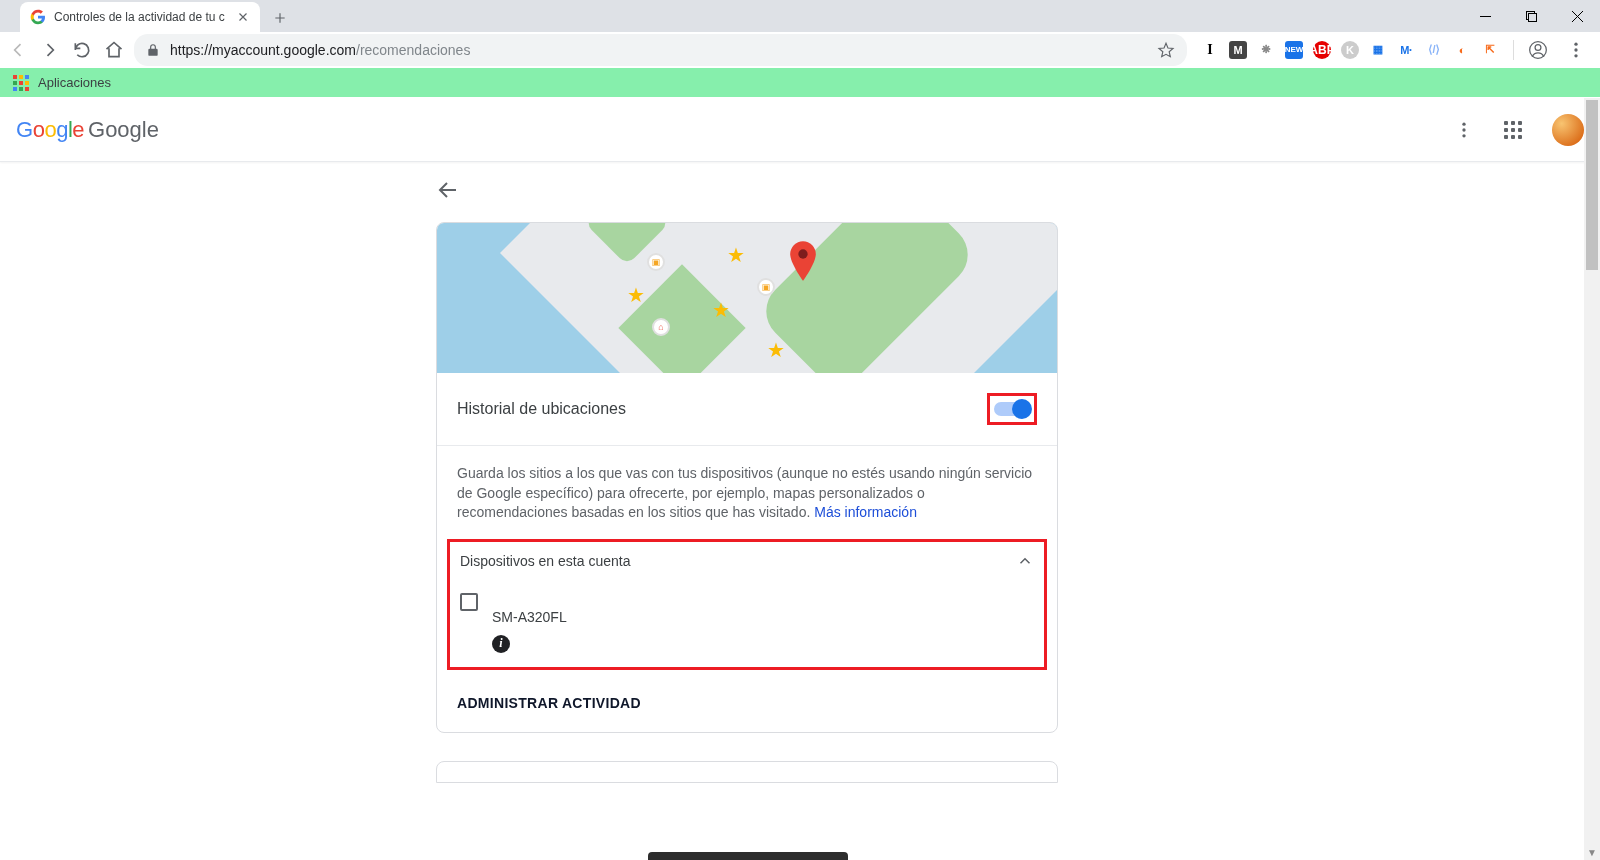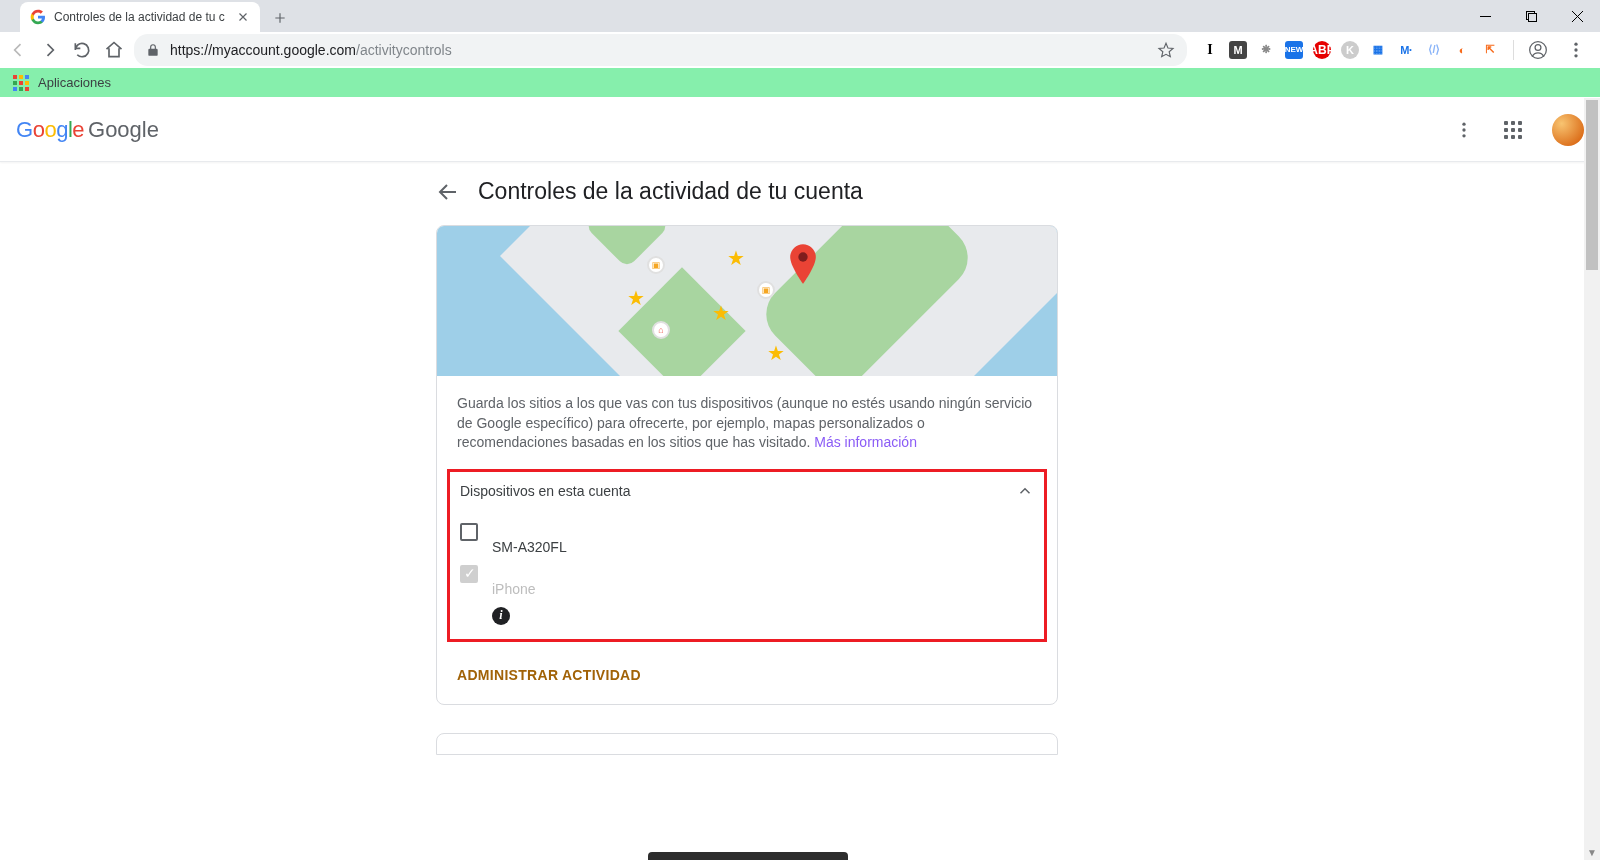--- a/index.html
+++ b/index.html
@@ -59,36 +59,36 @@
 .hero-pin { position:absolute; top:18px; left:352px; }
 .hero-dot { position:absolute; width:18px; height:18px; border:2px solid #e0e0e0; border-radius:50%; background:#fff; display:flex; align-items:center; justify-content:center; font-size:9px; }
 
 .card-row1 { display:flex; align-items:center; padding: 20px 20px; border-bottom:1px solid #e8eaed; }
 .card-row1 .label { font-size:16px; color:#3c4043; }
 .toggle-box { margin-left:auto; border:3px solid #ed1c24; padding:6px 4px; }
 .toggle { width:36px; height:14px; background:#aecbfa; border-radius:8px; position:relative; }
 .toggle .knob { position:absolute; right:-2px; top:-3px; width:20px; height:20px; background:#1a73e8; border-radius:50%; }
 
 .card-desc { padding: 18px 20px 6px 20px; font-size:14px; line-height:1.4; color:#5f6368; }
-.card-desc a { color:#8b5cf6; text-decoration:none; }
+.card-desc a { color:#1d4ed8; text-decoration:none; }
 
 .devices-box { margin: 10px 10px 10px 10px; border:3px solid #ed1c24; padding: 10px 10px 14px 10px; }
 .dev-header { display:flex; align-items:center; font-size:14px; color:#3c4043; margin-bottom:23px; }
 .dev-header .chev { margin-left:auto; color:#5f6368; }
 .dev-row { display:flex; align-items:flex-start; margin-bottom:10px; }
 .chk { width:18px; height:18px; border:2px solid #5f6368; border-radius:2px; margin-right:14px; flex-shrink:0; }
 .chk.checked { background:#cfcfcf; border-color:#cfcfcf; position:relative; }
 .chk.checked::after { content:"✓"; position:absolute; color:#fff; font-size:14px; left:2px; top:-2px; }
 .dev-name { font-size:14px; color:#3c4043;margin-top:16px; }
 .dev-name.disabled { color:#bdbdbd; }
 .dev-info { display:flex; align-items:flex-start; margin-top:8px; padding-left:32px; font-size:14px; color:#3c4043; line-height:1.4; }
 .dev-info .info-icon { width:18px; height:18px; background:#202124; color:#fff; border-radius:50%; display:flex; align-items:center; justify-content:center; font-size:12px; font-weight:bold; margin-right:12px; flex-shrink:0; font-family: Georgia, serif; font-style: italic; }
 
 .manage-link { padding: 14px 20px 20px 20px; }
-.manage-link span { color:#a16207; font-size:14px; font-weight:600; letter-spacing:0.3px; }
+.manage-link span { color:#0f172a; font-size:14px; font-weight:600; letter-spacing:0.3px; }
 
 .scrollbar-track { position:absolute; right:0; top:98px; width:16px; bottom:0; background:#f1f1f1; }
 .scrollbar-thumb { position:absolute; right:2px; top:100px; width:12px; height:170px; background:#c1c1c1; border-radius:0; }
 .scroll-arrow { position:absolute; right:0; width:16px; height:16px; display:flex; align-items:center; justify-content:center; color:#888; font-size:10px; }
 
 .next-card-peek { width:622px; height:22px; margin: 28px 0 0 436px; border:1px solid #dadce0; border-radius:8px 8px 0 0; }
 .bottom-bar-peek { position:absolute; bottom:0; left:648px; width:200px; height:8px; background:#2d2d2d; border-radius:4px 4px 0 0; }
 </style>
 </head>
 <body>
@@ -144,21 +144,21 @@
       </svg>
     <svg class="icon" viewBox="0 0 24 24">
         <path fill="none" stroke="currentColor" stroke-width="2" d="M3 11l9-8 9 8M6 10v10h12V10"></path>
       </svg>
   </div>
   <div class="address-bar">
     <svg class="lock" viewBox="0 0 24 24">
         <path fill="currentColor" d="M12 2a5 5 0 0 0-5 5v3H6a2 2 0 0 0-2 2v8a2 2 0 0 0 2 2h12a2 2 0 0 0 2-2v-8a2 2 0 0 0-2-2h-1V7a5 5 0 0 0-5-5zm-3 5a3 3 0 1 1 6 0v3H9V7z"></path>
       </svg>
     <span class="url-host">https://myaccount.google.com</span>
-      <span class="url-path">/activitycontrols</span>
+      <span class="url-path">/recomendaciones</span>
     <svg class="star" width="18" height="18" viewBox="0 0 24 24">
         <path fill="none" stroke="currentColor" stroke-width="1.5" d="M12 3l2.6 6.3 6.8.5-5.2 4.5 1.6 6.7L12 17.8 6.2 21l1.6-6.7L2.6 9.8l6.8-.5z"></path>
       </svg>
   </div>
   <div class="ext-icons">
     <div class="ext" style="color:#000;font-family:serif;font-size:14px">I</div>
     <div class="ext" style="background:#444;color:#fff">M</div>
     <div class="ext" style="color:#888">❋</div>
     <div class="ext" style="background:#1a73e8;color:#fff;font-size:8px">NEW</div>
     <div class="ext" style="background:#e60000;color:#fff;border-radius:50%;font-size:12px">ABP</div>
@@ -225,21 +225,20 @@
   <div class="scroll-arrow" style="top:0">▲</div>
   <div class="scroll-arrow" style="bottom:0">▼</div>
 </div>
 <div class="scrollbar-thumb"></div>
 
 <div class="content-wrap">
   <div class="breadcrumb-row">
     <svg class="back-arrow" viewBox="0 0 24 24">
         <path fill="none" stroke="currentColor" stroke-width="2" d="M20 12H4m7-7l-7 7 7 7"></path>
       </svg>
-    <span class="crumb-title">Controles de la actividad de tu cuenta</span>
   </div>
 
   <div class="card">
     <div class="card-hero">
       <div class="hero-land"></div>
       <div class="hero-green" style="width:90px;height:90px;transform:rotate(45deg);top:60px;left:200px"></div>
       <div class="hero-green" style="width:120px;height:200px;transform:rotate(45deg);top:-40px;left:370px;border-radius:30px"></div>
       <div class="hero-green" style="width:60px;height:60px;transform:rotate(45deg);top:-30px;left:160px;border-radius:10px"></div>
       <span class="hero-star" style="top:60px;left:190px">★</span>
       <span class="hero-star" style="top:20px;left:290px">★</span>
@@ -247,40 +246,44 @@
       <span class="hero-star" style="top:115px;left:330px">★</span>
       <div class="hero-dot" style="top:30px;left:210px;color:#f5a623">▣</div>
       <div class="hero-dot" style="top:95px;left:215px;color:#ea4335">⌂</div>
       <div class="hero-dot" style="top:55px;left:320px;color:#f5a623">▣</div>
       <svg class="hero-pin" width="28" height="40" viewBox="0 0 24 34">
           <path fill="#ea4335" d="M12 0C6 0 1 5 1 11c0 8 11 23 11 23s11-15 11-23C23 5 18 0 12 0z"></path>
           <circle cx="12" cy="11" r="4" fill="#7f1d1d"></circle>
         </svg>
     </div>
 
+    <div class="card-row1">
+      <span class="label">Historial de ubicaciones</span>
+      <div class="toggle-box">
+        <div class="toggle">
+            <div class="knob"></div>
+          </div>
+      </div>
+    </div>
 
     <div class="card-desc">
       <span>Guarda los sitios a los que vas con tus dispositivos (aunque no estés usando ningún servicio de Google específico) para ofrecerte, por ejemplo, mapas personalizados o recomendaciones basadas en los sitios que has visitado. </span><a href="#">Más información</a>
     </div>
 
     <div class="devices-box">
       <div class="dev-header">
         <span>Dispositivos en esta cuenta</span>
         <svg class="chev" width="18" height="18" viewBox="0 0 24 24">
             <path fill="none" stroke="currentColor" stroke-width="2" d="M6 15l6-6 6 6"></path>
           </svg>
       </div>
       <div class="dev-row">
         <div class="chk"></div>
         <span class="dev-name">SM-A320FL</span>
       </div>
-      <div class="dev-row">
-        <div class="chk checked"></div>
-        <span class="dev-name disabled">iPhone</span>
-      </div>
       <div class="dev-info">
         <div class="info-icon">i</div>
       </div>
     </div>
 
     <div class="manage-link">
       <span>ADMINISTRAR ACTIVIDAD</span>
     </div>
   </div>
 

